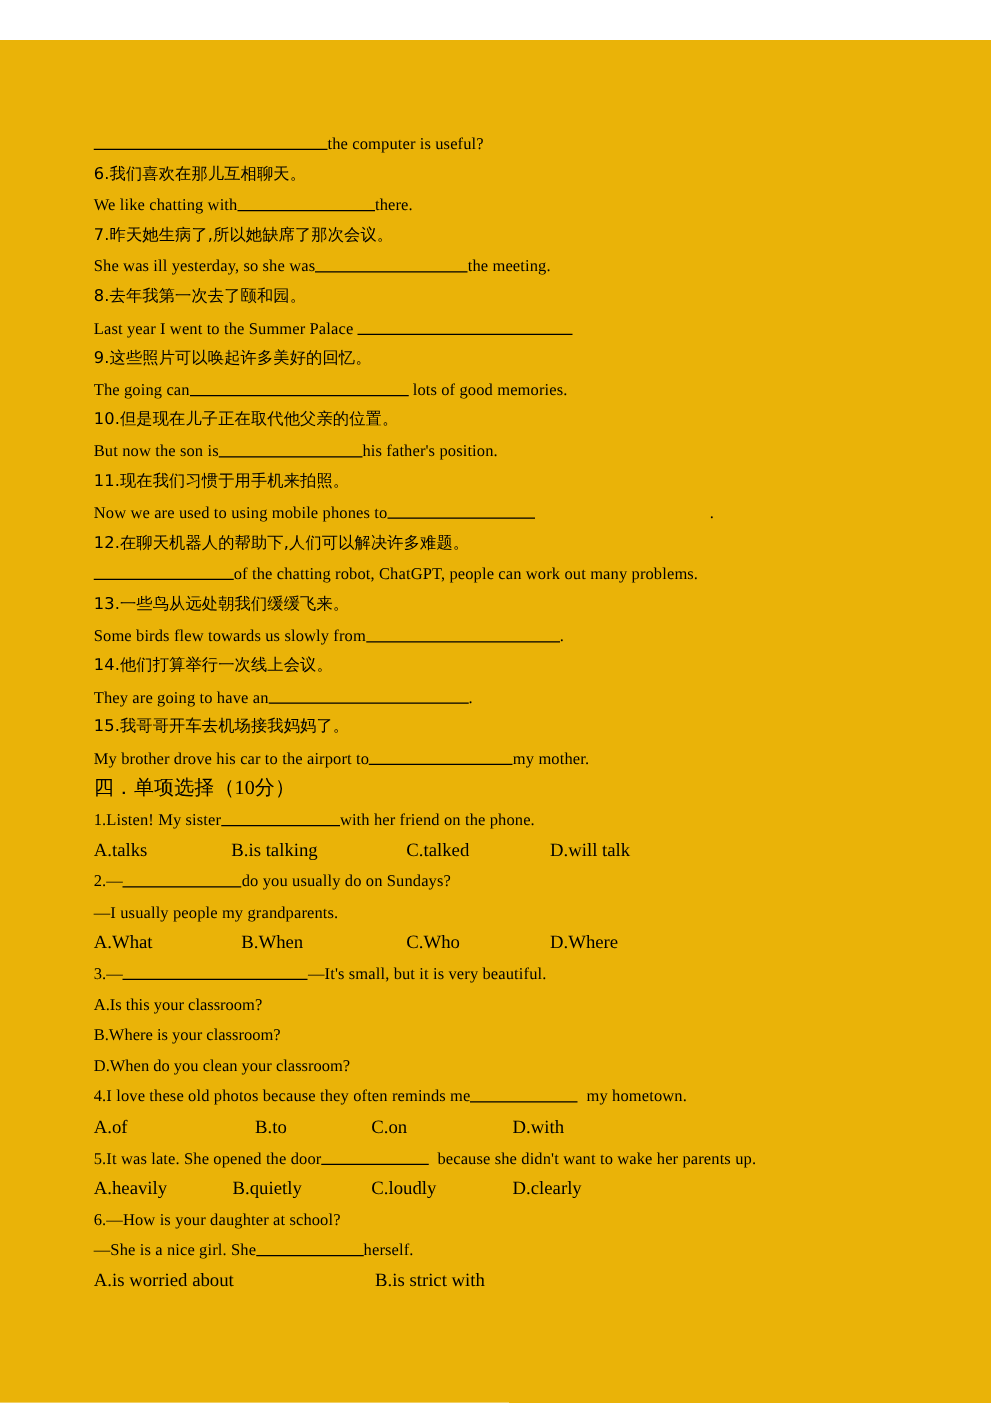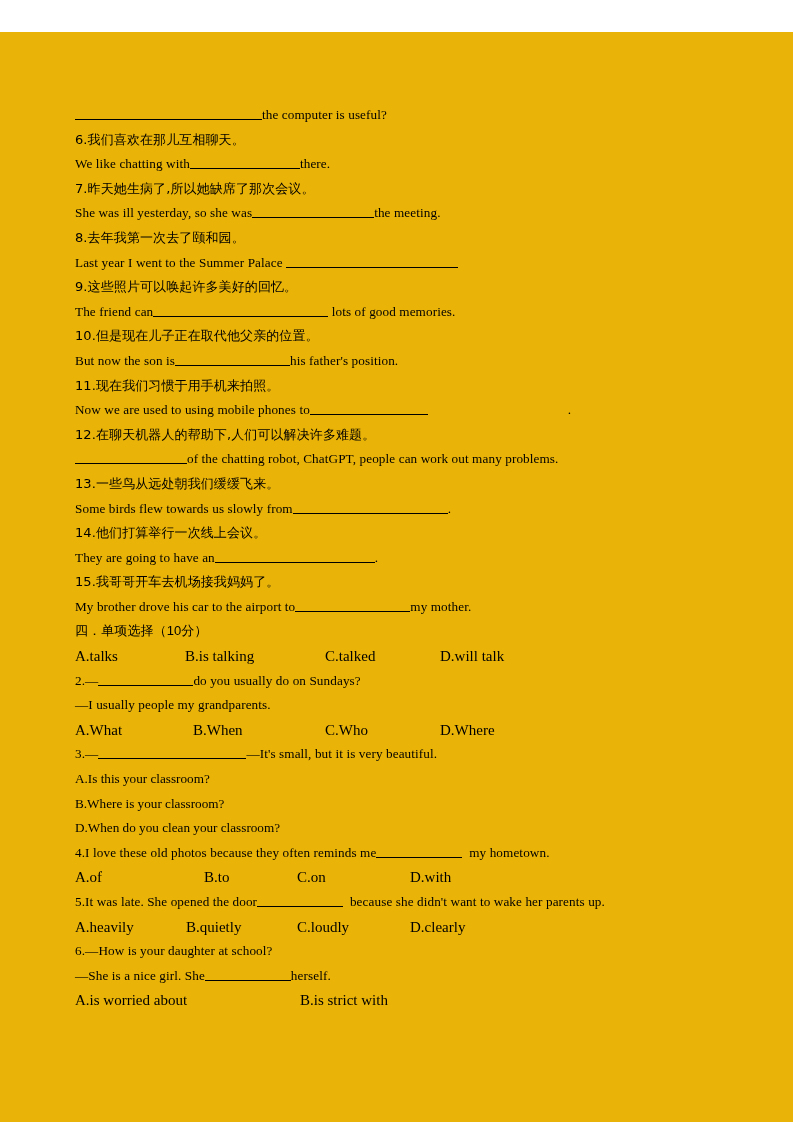--- a/index.html
+++ b/index.html
@@ -36,22 +36,22 @@
     line-height: 24.6px;
     white-space: pre;
     letter-spacing: 0.1px;
     height: 24.6px;
   }
   .line.cn {
     font-family: "DejaVu Sans", "Liberation Sans", sans-serif;
     font-size: 13px;
   }
   .line.heading {
-    font-family: Liberation Sans, sans-serif;
-    font-size: 13px;
+    font-family: Liberation Serif, serif;
+    font-size: 16px;
   }
   
   .bl {
     display: inline-block;
     border-bottom: 1px solid #000000;
     vertical-align: baseline;
     height: 12px;
     margin-bottom: -1px;
   }
   .gap {
@@ -87,21 +87,21 @@
     <div class="line cn">6.我们喜欢在那儿互相聊天。</div>
     <div class="line"><span>We like chatting with</span><span class="bl" style="width:110px"></span><span>there.</span></div>
 
     <div class="line cn">7.昨天她生病了,所以她缺席了那次会议。</div>
     <div class="line"><span>She was ill yesterday, so she was</span><span class="bl" style="width:122px"></span><span>the meeting.</span></div>
 
     <div class="line cn">8.去年我第一次去了颐和园。</div>
     <div class="line"><span>Last year I went to the Summer Palace </span><span class="bl" style="width:172px"></span><span></span></div>
 
     <div class="line cn">9.这些照片可以唤起许多美好的回忆。</div>
-    <div class="line"><span>The friend can</span><span class="bl" style="width:175px"></span><span> lots of good memories.</span></div>
+    <div class="line"><span>The going can</span><span class="bl" style="width:175px"></span><span> lots of good memories.</span></div>
 
     <div class="line cn">10.但是现在儿子正在取代他父亲的位置。</div>
     <div class="line"><span>But now the son is</span><span class="bl" style="width:115px"></span><span>his father's position.</span></div>
 
     <div class="line cn">11.现在我们习惯于用手机来拍照。</div>
     <div class="line"><span>Now we are used to using mobile phones to</span><span class="bl" style="width:118px"></span><span class="gap" style="width:140px"></span><span>.</span></div>
 
     <div class="line cn">12.在聊天机器人的帮助下,人们可以解决许多难题。</div>
     <div class="line"><span class="bl" style="width:112px"></span><span>of the chatting robot, ChatGPT, people can work out many problems.</span></div>
 
@@ -109,20 +109,21 @@
     <div class="line"><span>Some birds flew towards us slowly from</span><span class="bl" style="width:155px"></span><span>.</span></div>
 
     <div class="line cn">14.他们打算举行一次线上会议。</div>
     <div class="line"><span>They are going to have an</span><span class="bl" style="width:160px"></span><span>.</span></div>
 
     <div class="line cn">15.我哥哥开车去机场接我妈妈了。</div>
     <div class="line"><span>My brother drove his car to the airport to</span><span class="bl" style="width:115px"></span><span>my mother.</span></div>
 
     <div class="line heading">四．单项选择（10分）</div>
 
+    <div class="line"><span>1.Listen! My sister</span><span class="bl" style="width:95px"></span><span>with her friend on the phone.</span></div>
     <div class="opts">
       <span class="opt" style="left:0px">A.talks</span>
       <span class="opt" style="left:110px">B.is talking</span>
       <span class="opt" style="left:250px">C.talked</span>
       <span class="opt" style="left:365px">D.will talk</span>
     </div>
 
     <div class="line"><span>2.—</span><span class="bl" style="width:95px"></span><span>do you usually do on Sundays?</span></div>
     <div class="line">—I usually people my grandparents.</div>
     <div class="opts">

